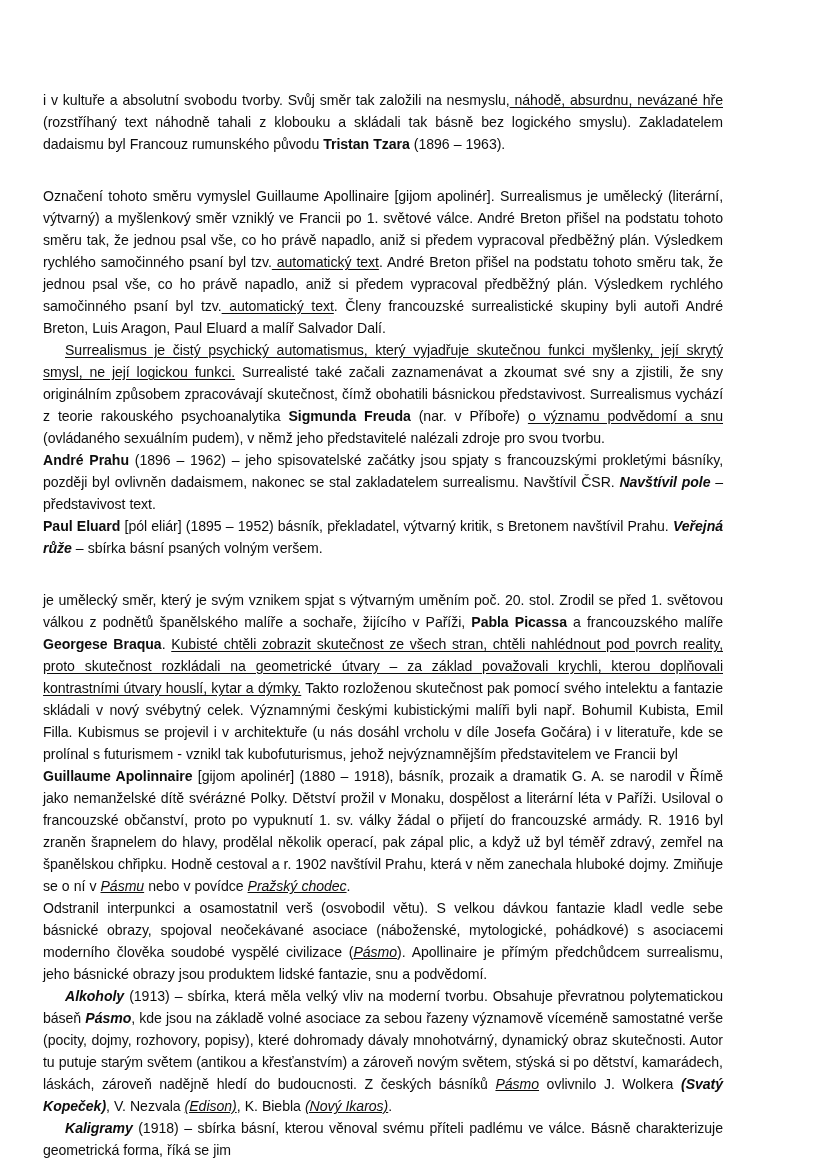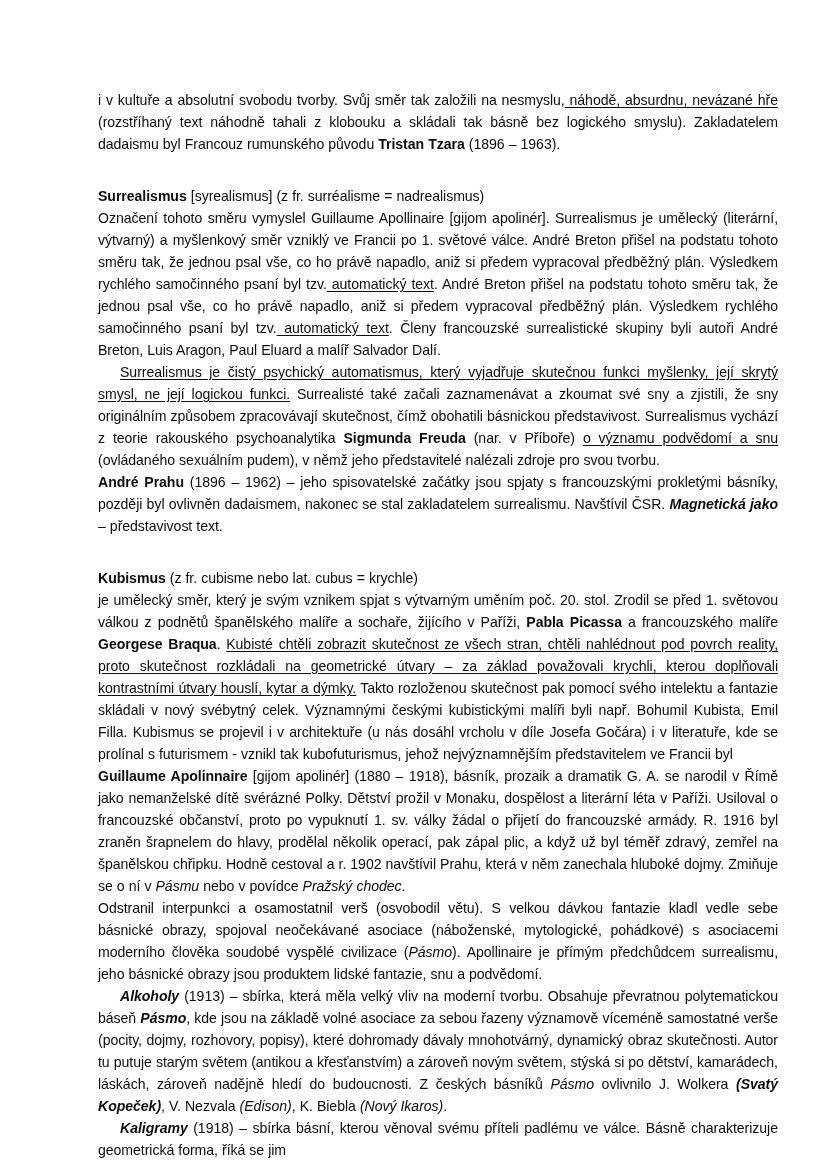--- a/index.html
+++ b/index.html
@@ -11,56 +11,55 @@
     width: 828px;
     height: 1171px;
     font-family: "Liberation Sans", sans-serif;
     color: #0d0d0d;
     -webkit-font-smoothing: antialiased;
   }
   .page {
     box-sizing: border-box;
     width: 828px;
     height: 1171px;
-    padding: 89px 73px 0 98px;
+    padding: 89px 73px 0 43px;
     background: #ffffff;
   }
   .doc {
     width: 680px;
   }
   p {
     margin: 0;
     text-align: justify;
     text-justify: inter-word;
     font-size: 14.1px;
     line-height: 22.0px;
     letter-spacing: -0.05px;
     word-spacing: 0.2px;
   }
   p.indent {
     text-indent: 22px;
   }
   .gap-md { height: 30px; }
   b, strong { font-weight: bold; }
-  i, em { font-style: italic; }
+  i, em { font-style: italic; text-decoration: underline; }
   .bi { font-weight: bold; font-style: italic; }
   .u { text-decoration: underline; text-underline-offset: 2px; }
 </style>
 </head>
 <body>
 
 <div class="page">
   <div class="doc" id="doc-root">
       <p><span>i v kultuře a absolutní svobodu tvorby. Svůj směr tak založili na nesmyslu,</span><span class="u"> náhodě, absurdnu, nevázané hře</span><span> (rozstříhaný text náhodně tahali z klobouku a skládali tak básně bez logického smyslu). Zakladatelem dadaismu byl Francouz rumunského původu </span><b>Tristan Tzara</b><span> (1896 – 1963).</span></p>
       <div class="gap-md"></div>
-      <p><b>Surrealismus</b><span> [syrealismus]  (z fr. surréalisme = nadrealismus)</span></p>
       <p><span>Označení tohoto směru vymyslel Guillaume Apollinaire [gijom apolinér]. Surrealismus je umělecký (literární, výtvarný) a myšlenkový směr vzniklý ve Francii po 1. světové válce. André Breton přišel na podstatu tohoto směru tak, že jednou psal vše, co ho právě napadlo, aniž si předem vypracoval předběžný plán. Výsledkem rychlého samočinného psaní byl tzv.</span><span class="u"> automatický text</span><span>.  André Breton přišel na podstatu tohoto směru tak, že jednou psal vše, co ho právě napadlo, aniž si předem vypracoval předběžný plán. Výsledkem rychlého samočinného psaní byl tzv.</span><span class="u"> automatický text</span><span>. Členy francouzské surrealistické skupiny byli autoři André Breton, Luis Aragon, Paul Eluard a malíř Salvador Dalí.</span></p>
       <p class="indent"><span class="u">Surrealismus je čistý psychický automatismus, který vyjadřuje skutečnou funkci myšlenky, její skrytý smysl, ne její logickou funkci.</span><span> Surrealisté také začali zaznamenávat a zkoumat své sny a zjistili, že sny originálním způsobem zpracovávají skutečnost, čímž obohatili básnickou představivost. Surrealismus vychází z teorie rakouského psychoanalytika </span><b>Sigmunda Freuda</b><span> (nar. v Příboře) </span><span class="u">o významu podvědomí a snu</span><span> (ovládaného sexuálním pudem), v němž jeho představitelé nalézali zdroje pro svou tvorbu.</span></p>
-      <p><b>André Prahu</b><span> (1896 – 1962) – jeho spisovatelské začátky jsou spjaty s francouzskými prokletými básníky, později byl ovlivněn dadaismem, nakonec se stal zakladatelem surrealismu. Navštívil ČSR.  </span><span class="bi">Magnetická jako</span><span> – představivost text.</span></p>
+      <p><b>André Prahu</b><span> (1896 – 1962) – jeho spisovatelské začátky jsou spjaty s francouzskými prokletými básníky, později byl ovlivněn dadaismem, nakonec se stal zakladatelem surrealismu. Navštívil ČSR.  </span><span class="bi">Navštívil pole</span><span> – představivost text.</span></p>
+      <p><b>Paul Eluard</b><span> [pól eliár] (1895 – 1952) básník, překladatel, výtvarný kritik, s Bretonem navštívil Prahu.  </span><span class="bi">Veřejná růže</span><span> – sbírka básní psaných volným veršem.</span></p>
       <div class="gap-md"></div>
-      <p><b>Kubismus</b><span> (z fr. cubisme nebo lat. cubus = krychle)</span></p>
       <p><span>je umělecký směr, který je svým vznikem spjat s výtvarným uměním poč. 20. stol. Zrodil se před 1. světovou válkou z podnětů španělského malíře a sochaře, žijícího v Paříži, </span><b>Pabla Picassa</b><span> a francouzského malíře </span><b>Georgese Braqua</b><span>. </span><span class="u">Kubisté chtěli zobrazit skutečnost ze všech stran, chtěli nahlédnout pod povrch reality, proto skutečnost rozkládali na geometrické útvary – za základ považovali krychli, kterou doplňovali kontrastními útvary houslí, kytar a dýmky.</span><span> Takto rozloženou skutečnost pak pomocí svého intelektu a fantazie skládali v nový svébytný celek. Významnými českými kubistickými malíři byli např. Bohumil Kubista, Emil Filla. Kubismus se projevil i v architektuře (u nás dosáhl vrcholu v díle Josefa Gočára) i v literatuře, kde se prolínal s futurismem - vznikl tak kubofuturismus,  jehož nejvýznamnějším  představitelem  ve Francii byl</span></p>
       <p><b>Guillaume Apolinnaire</b><span> [gijom apolinér] (1880 – 1918), básník, prozaik a dramatik G. A. se narodil v Římě jako nemanželské dítě svérázné Polky. Dětství prožil v Monaku, dospělost a literární léta v Paříži. Usiloval o francouzské občanství, proto po vypuknutí 1. sv. války žádal o přijetí do francouzské armády. R. 1916 byl zraněn šrapnelem do hlavy, prodělal několik operací, pak zápal plic, a když už byl téměř zdravý, zemřel na španělskou chřipku. Hodně cestoval a r. 1902 navštívil Prahu, která v něm zanechala hluboké dojmy. Zmiňuje se o ní v </span><i>Pásmu</i><span> nebo v povídce </span><i>Pražský chodec</i><span>.</span></p>
       <p><span>Odstranil interpunkci a osamostatnil verš (osvobodil větu). S velkou dávkou fantazie kladl vedle sebe básnické obrazy, spojoval neočekávané asociace (náboženské,  mytologické, pohádkové) s asociacemi moderního člověka soudobé vyspělé civilizace (</span><i>Pásmo</i><span>). Apollinaire je přímým předchůdcem surrealismu, jeho básnické obrazy jsou produktem lidské fantazie, snu a podvědomí.</span></p>
       <p class="indent"><span class="bi">Alkoholy</span><span> (1913) – sbírka, která měla velký vliv na moderní tvorbu. Obsahuje převratnou polytematickou báseň </span><span class="bi">Pásmo</span><span>, kde jsou na základě volné asociace za sebou řazeny významově víceméně samostatné verše (pocity, dojmy, rozhovory, popisy), které dohromady dávaly mnohotvárný, dynamický obraz skutečnosti. Autor tu putuje starým světem (antikou a křesťanstvím) a zároveň novým světem, stýská si po dětství, kamarádech, láskách, zároveň nadějně hledí do budoucnosti. Z českých básníků </span><i>Pásmo</i><span> ovlivnilo J. Wolkera </span><span class="bi">(Svatý Kopeček)</span><span>, V. Nezvala </span><i>(Edison)</i><span>, K. Biebla </span><i>(Nový Ikaros)</i><span>.</span></p>
       <p class="indent"><span class="bi">Kaligramy</span><span> (1918) – sbírka básní, kterou věnoval svému příteli padlému ve válce. Básně charakterizuje geometrická forma, říká se jim </span></p>
     </div>
 </div>
 
 </body></html>

